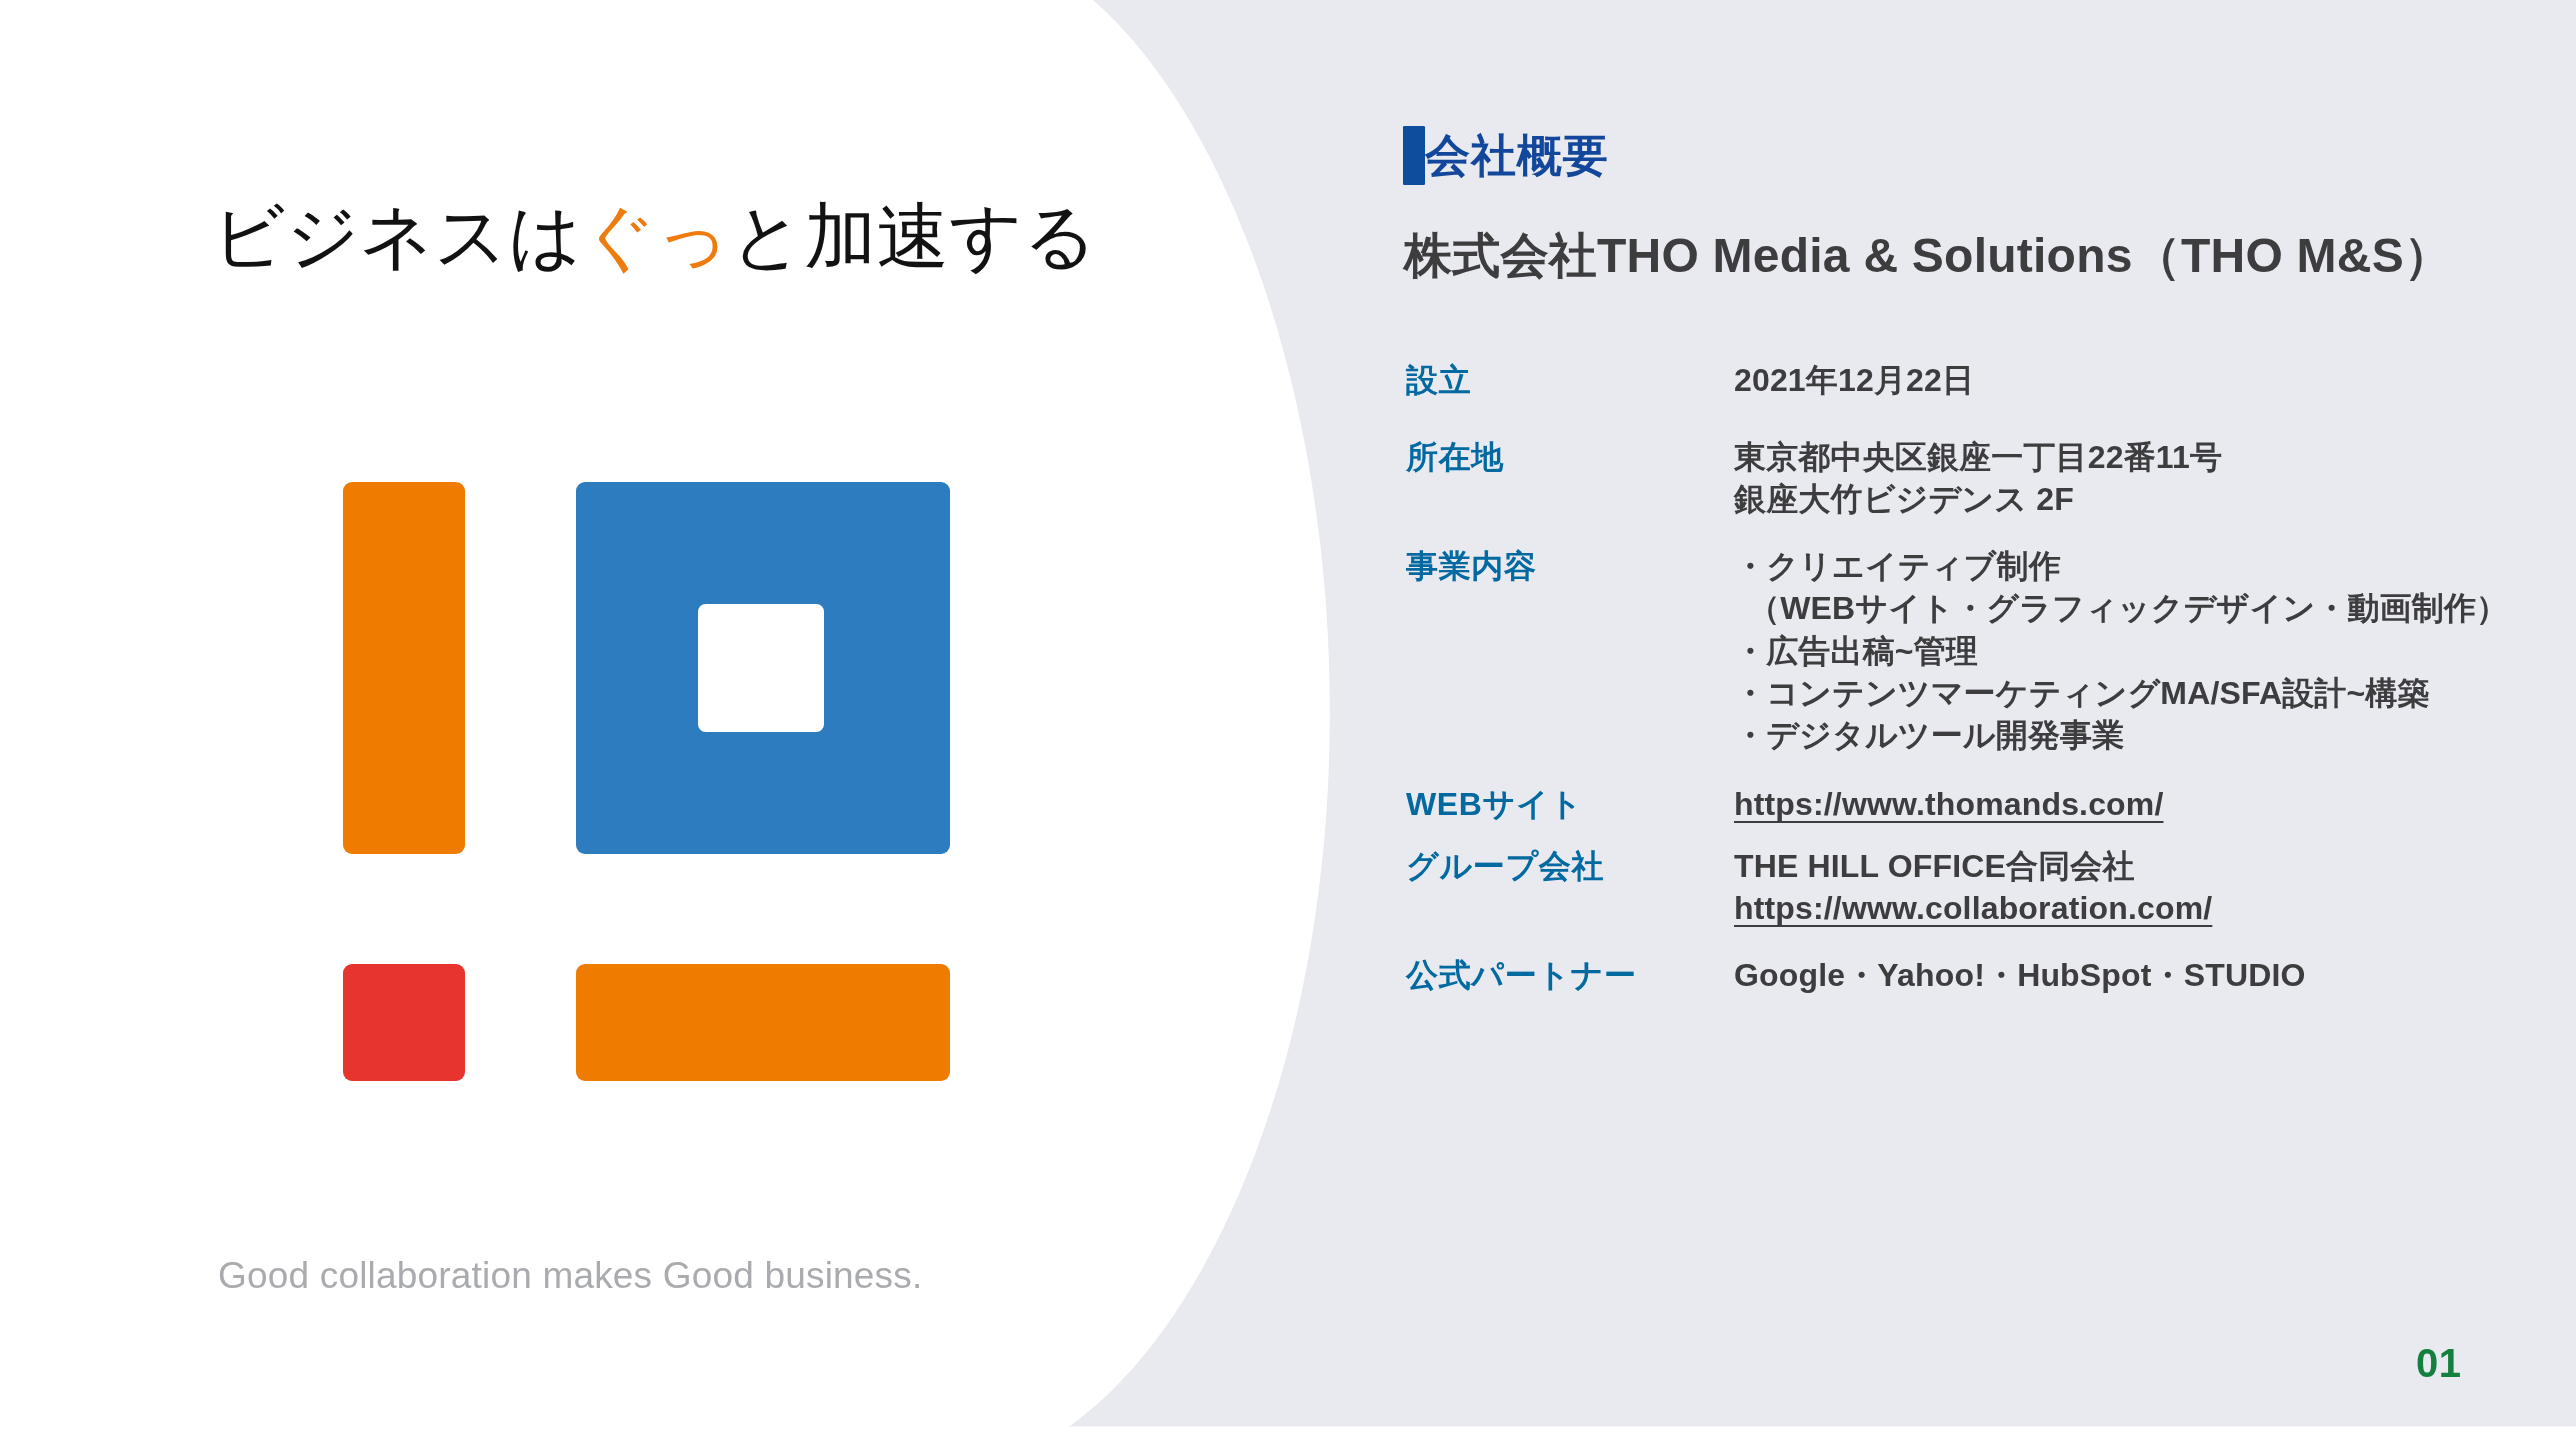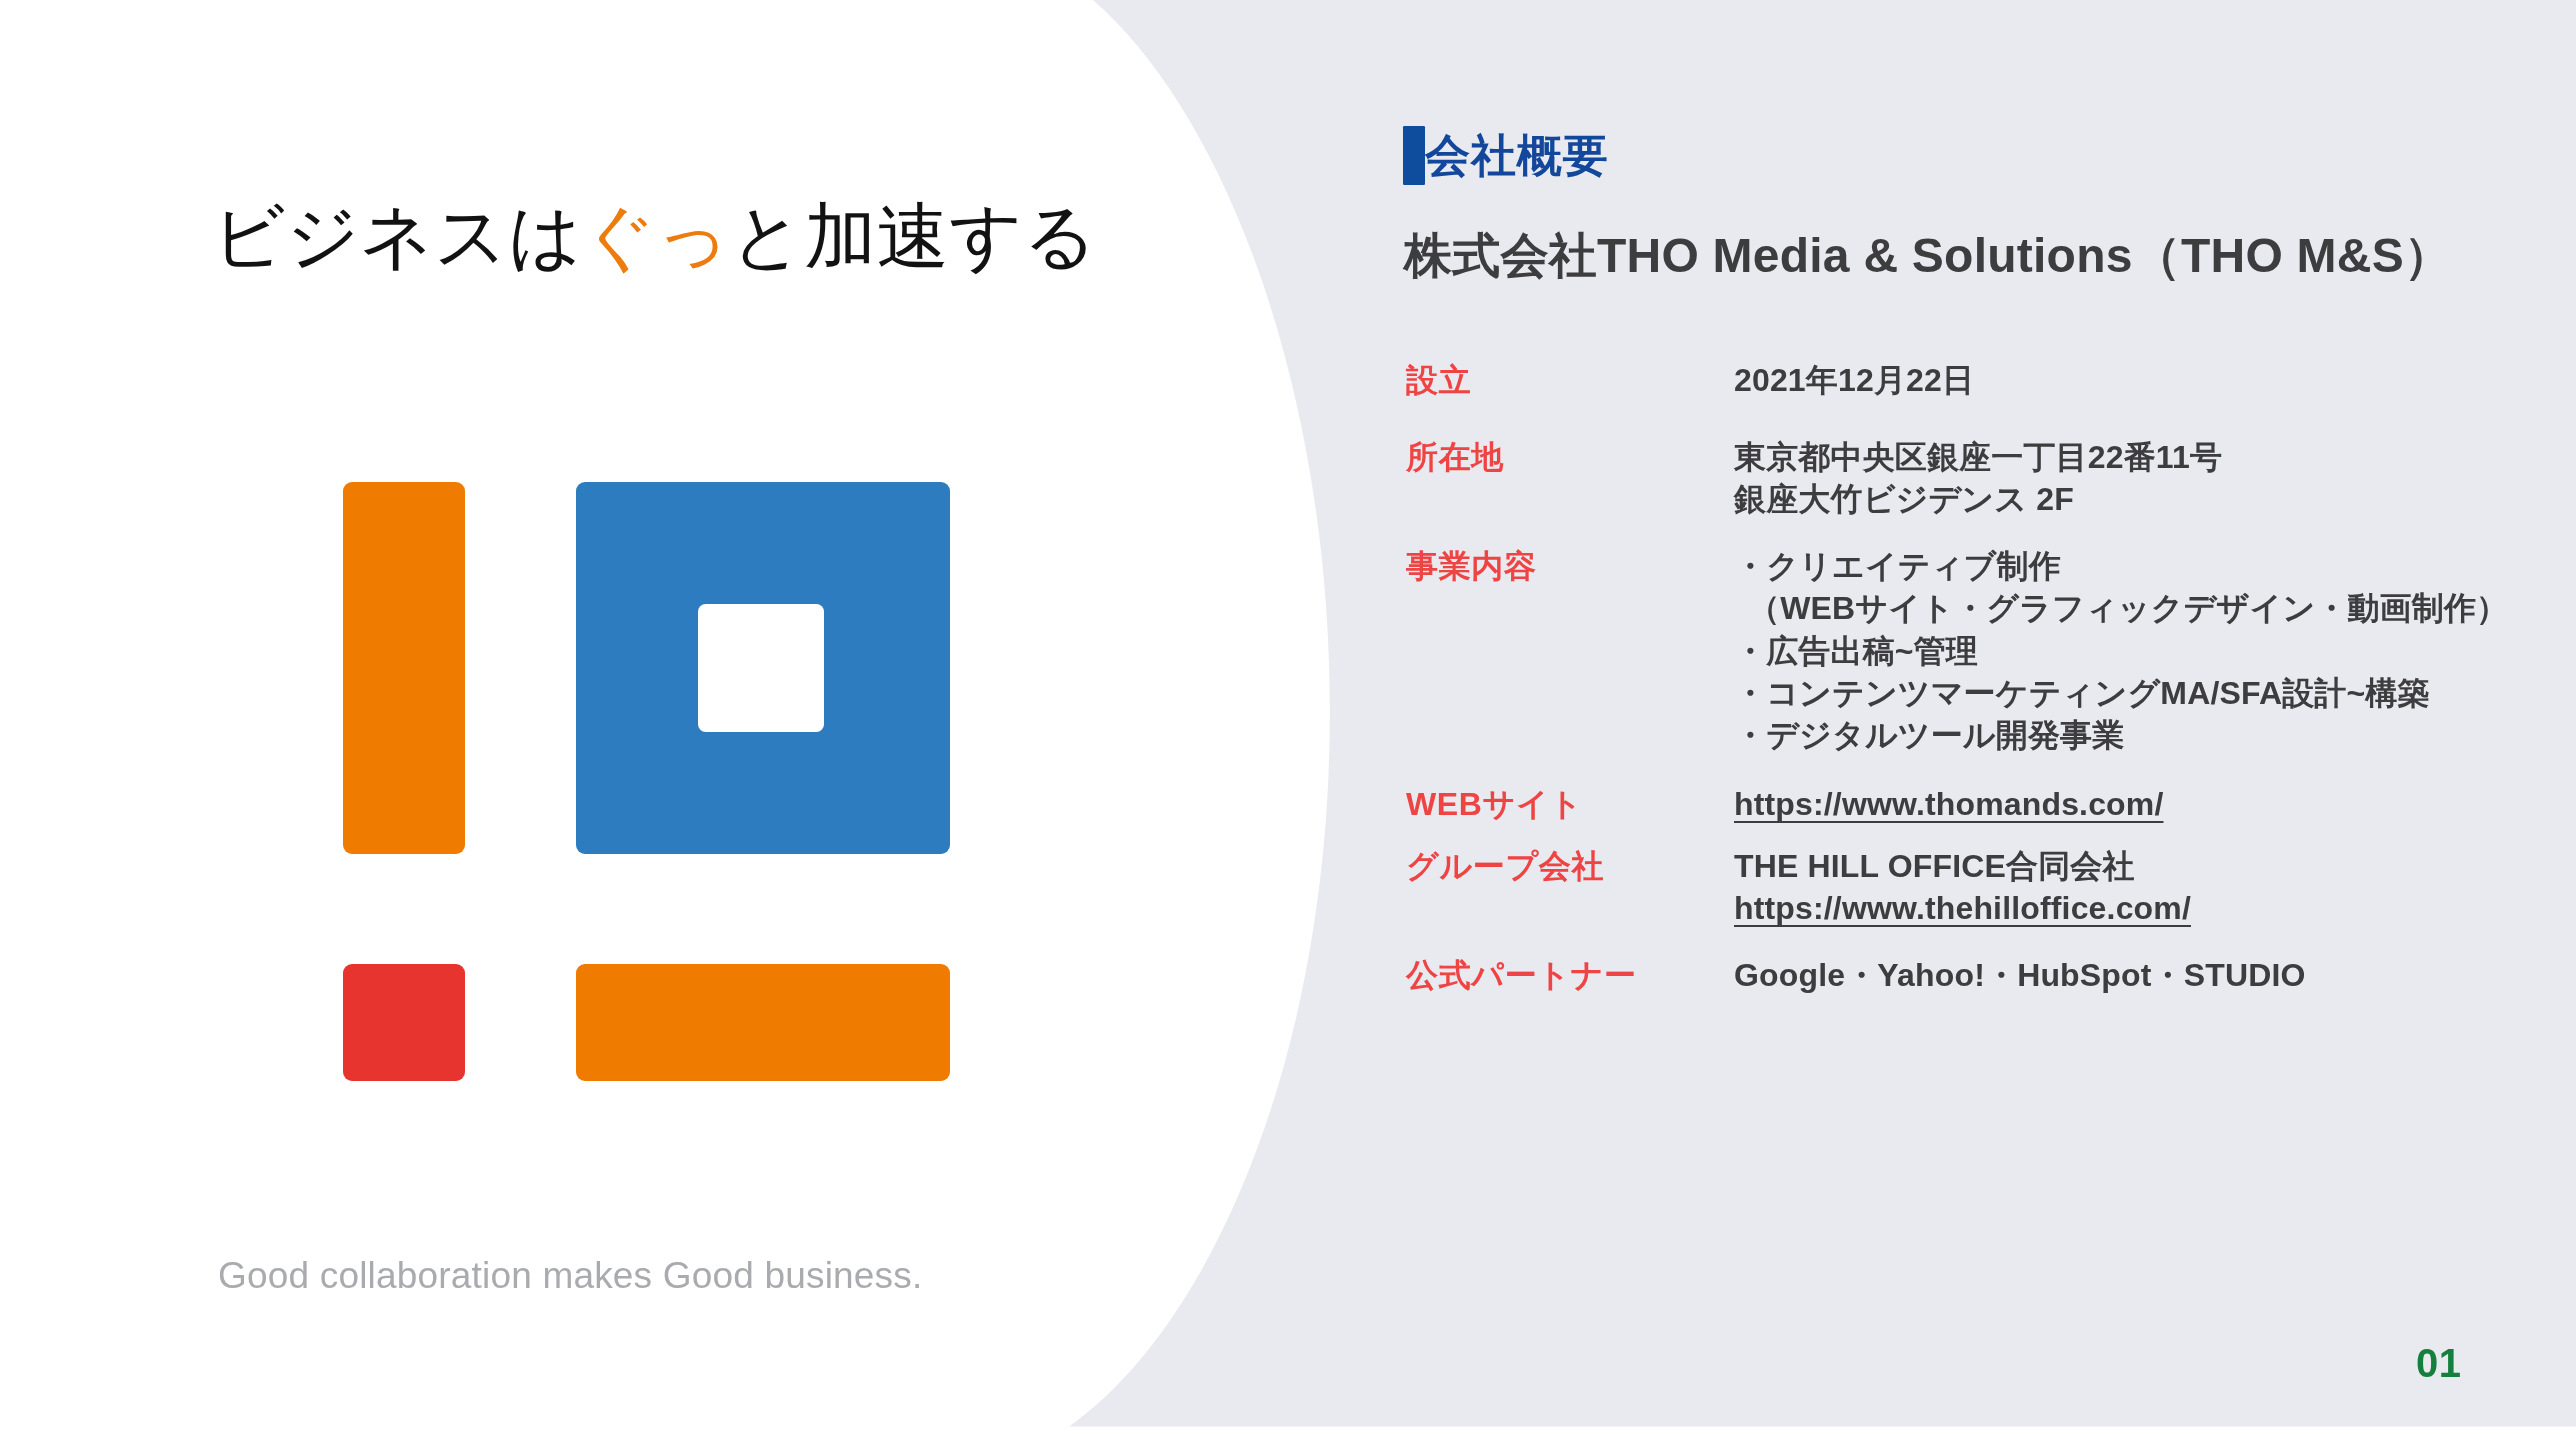--- a/index.html
+++ b/index.html
@@ -157,21 +157,21 @@
     width: 1108px;
   }
   .info-row {
     display: flex;
     align-items: flex-start;
   }
   .info-label {
     flex: 0 0 328px;
     font-size: 32px;
     font-weight: 700;
-    color: #ef4444;
+    color: #0369a1;
     letter-spacing: 0.02em;
     line-height: 1.32;
     white-space: nowrap;
   }
   .info-value {
     flex: 1 1 auto;
     font-size: 32px;
     font-weight: 700;
     color: #3d3d3f;
     letter-spacing: 0.005em;
@@ -261,21 +261,21 @@
     <div class="info-row r-web">
       <div class="info-label">WEBサイト</div>
       <div class="info-value">
           <span class="vline"><span class="link">https://www.thomands.com/</span></span>
         </div>
     </div>
     <div class="info-row r-group">
       <div class="info-label">グループ会社</div>
       <div class="info-value">
           <span class="vline">THE HILL OFFICE合同会社</span>
-          <span class="vline"><span class="link">https://www.thehilloffice.com/</span></span>
+          <span class="vline"><span class="link">https://www.collaboration.com/</span></span>
         </div>
     </div>
     <div class="info-row r-partner">
       <div class="info-label">公式パートナー</div>
       <div class="info-value">
           <span class="vline">Google・Yahoo!・HubSpot・STUDIO</span>
         </div>
     </div>
   </div>
 

